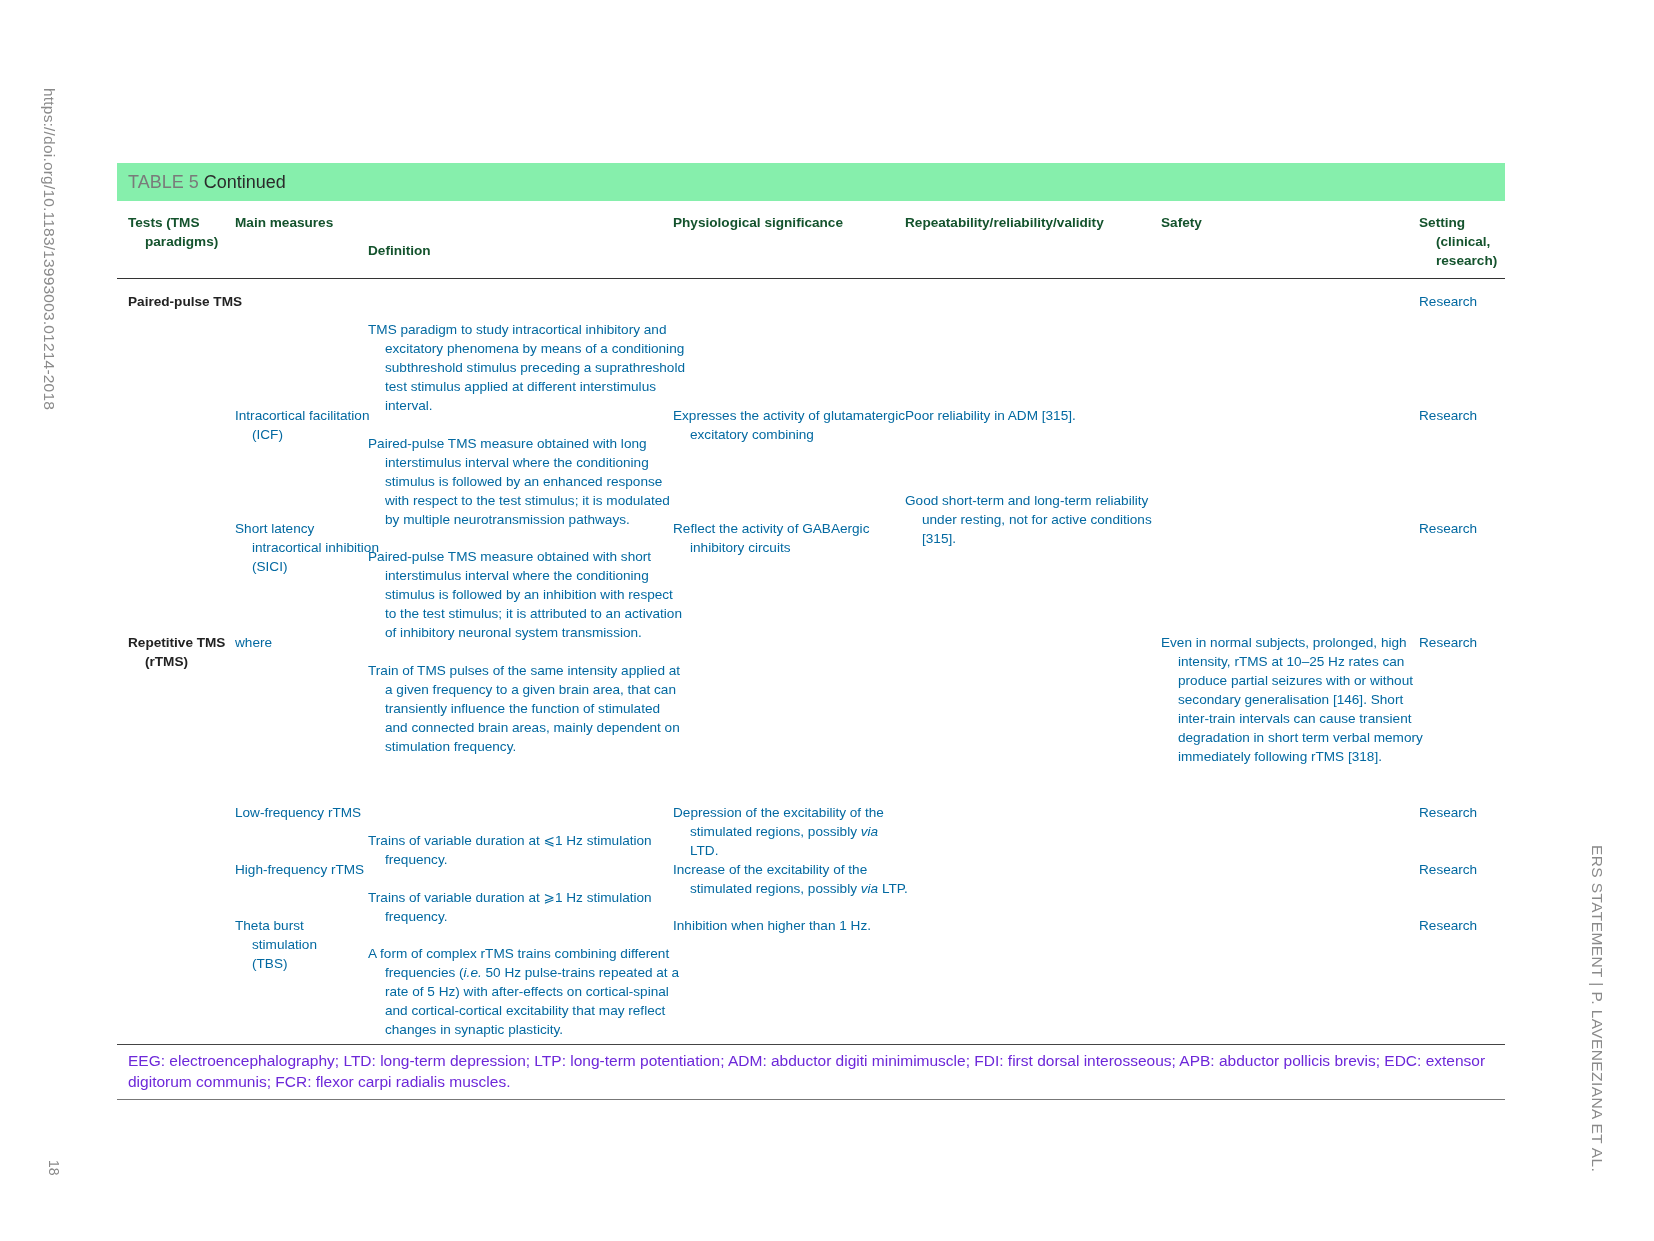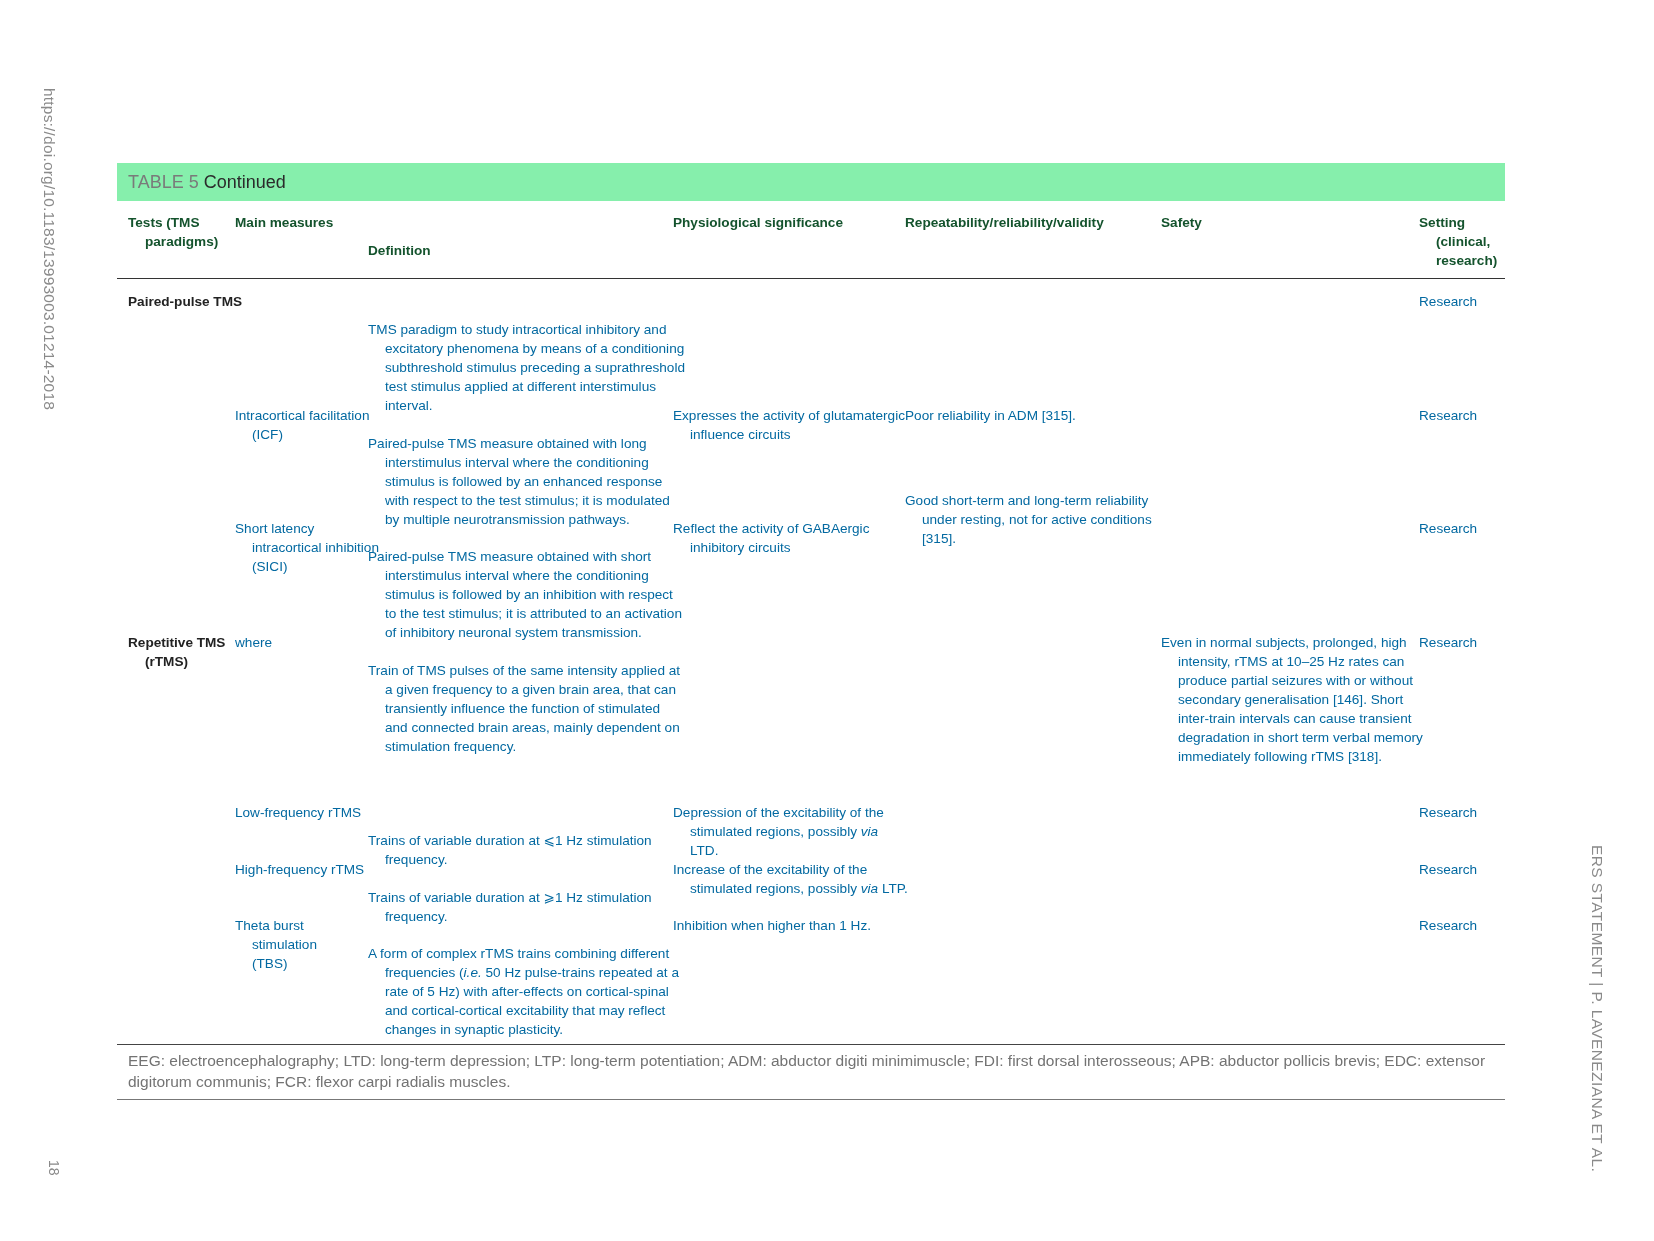--- a/index.html
+++ b/index.html
@@ -51,21 +51,21 @@
   .c1 { left: 128px; width: 105px; }
   .c2 { left: 235px; width: 130px; }
   .c3 { left: 368px; width: 300px; margin-top: 28px; }
   .c4 { left: 673px; width: 228px; }
   .c5 { left: 905px; width: 240px; }
   .c6 { left: 1152px; width: 262px; margin-left: 9px; }
   .c7 { left: 1419px; width: 88px; }
   .footnote {
     position: absolute; left: 128px; top: 1050px; width: 1380px;
     font-family: "Liberation Sans", sans-serif;
-    font-size: 15.5px; line-height: 21px; color: #737373;
+    font-size: 15.5px; line-height: 21px; color: #6d28d9;
   }
   i { font-style: italic; }
 </style>
 </head>
 <body>
 
 <div class="side-left">https://doi.org/10.1183/13993003.01214-2018</div>
 <div class="side-right">ERS STATEMENT  |  P. LAVENEZIANA ET AL.</div>
 <div class="page-num">18</div>
 
@@ -90,21 +90,21 @@
   <div class="cell c3" style="top:292px">TMS paradigm to study intracortical inhibitory and excitatory phenomena by means of a conditioning subthreshold stimulus preceding a suprathreshold test stimulus applied at different interstimulus interval.</div>
   <div class="cell c4" style="top:292px"></div>
   <div class="cell c5" style="top:292px"></div>
   <div class="cell c6" style="top:292px"></div>
   <div class="cell c7" style="top:292px">Research</div>
 </div>
 
 <div>
   <div class="cell c2" style="top:406px">Intracortical facilitation (ICF)</div>
   <div class="cell c3" style="top:406px">Paired-pulse TMS measure obtained with long interstimulus interval where the conditioning stimulus is followed by an enhanced response with respect to the test stimulus; it is modulated by multiple neurotransmission pathways.</div>
-  <div class="cell c4" style="top:406px">Expresses the activity of glutamatergic influence circuits</div>
+  <div class="cell c4" style="top:406px">Expresses the activity of glutamatergic excitatory combining</div>
   <div class="cell c5" style="top:406px">Poor reliability in ADM [315].</div>
   <div class="cell c7" style="top:406px">Research</div>
 </div>
 
 <div>
   <div class="cell c2" style="top:519px">Short latency intracortical inhibition (SICI)</div>
   <div class="cell c3" style="top:519px">Paired-pulse TMS measure obtained with short interstimulus interval where the conditioning stimulus is followed by an inhibition with respect to the test stimulus; it is attributed to an activation of inhibitory neuronal system transmission.</div>
   <div class="cell c4" style="top:519px">Reflect the activity of GABAergic inhibitory circuits</div>
   <div class="cell c5" style="top:491px;width:232px">Good short-term and long-term reliability under resting, not for active conditions [315].</div>
   <div class="cell c7" style="top:519px">Research</div>

